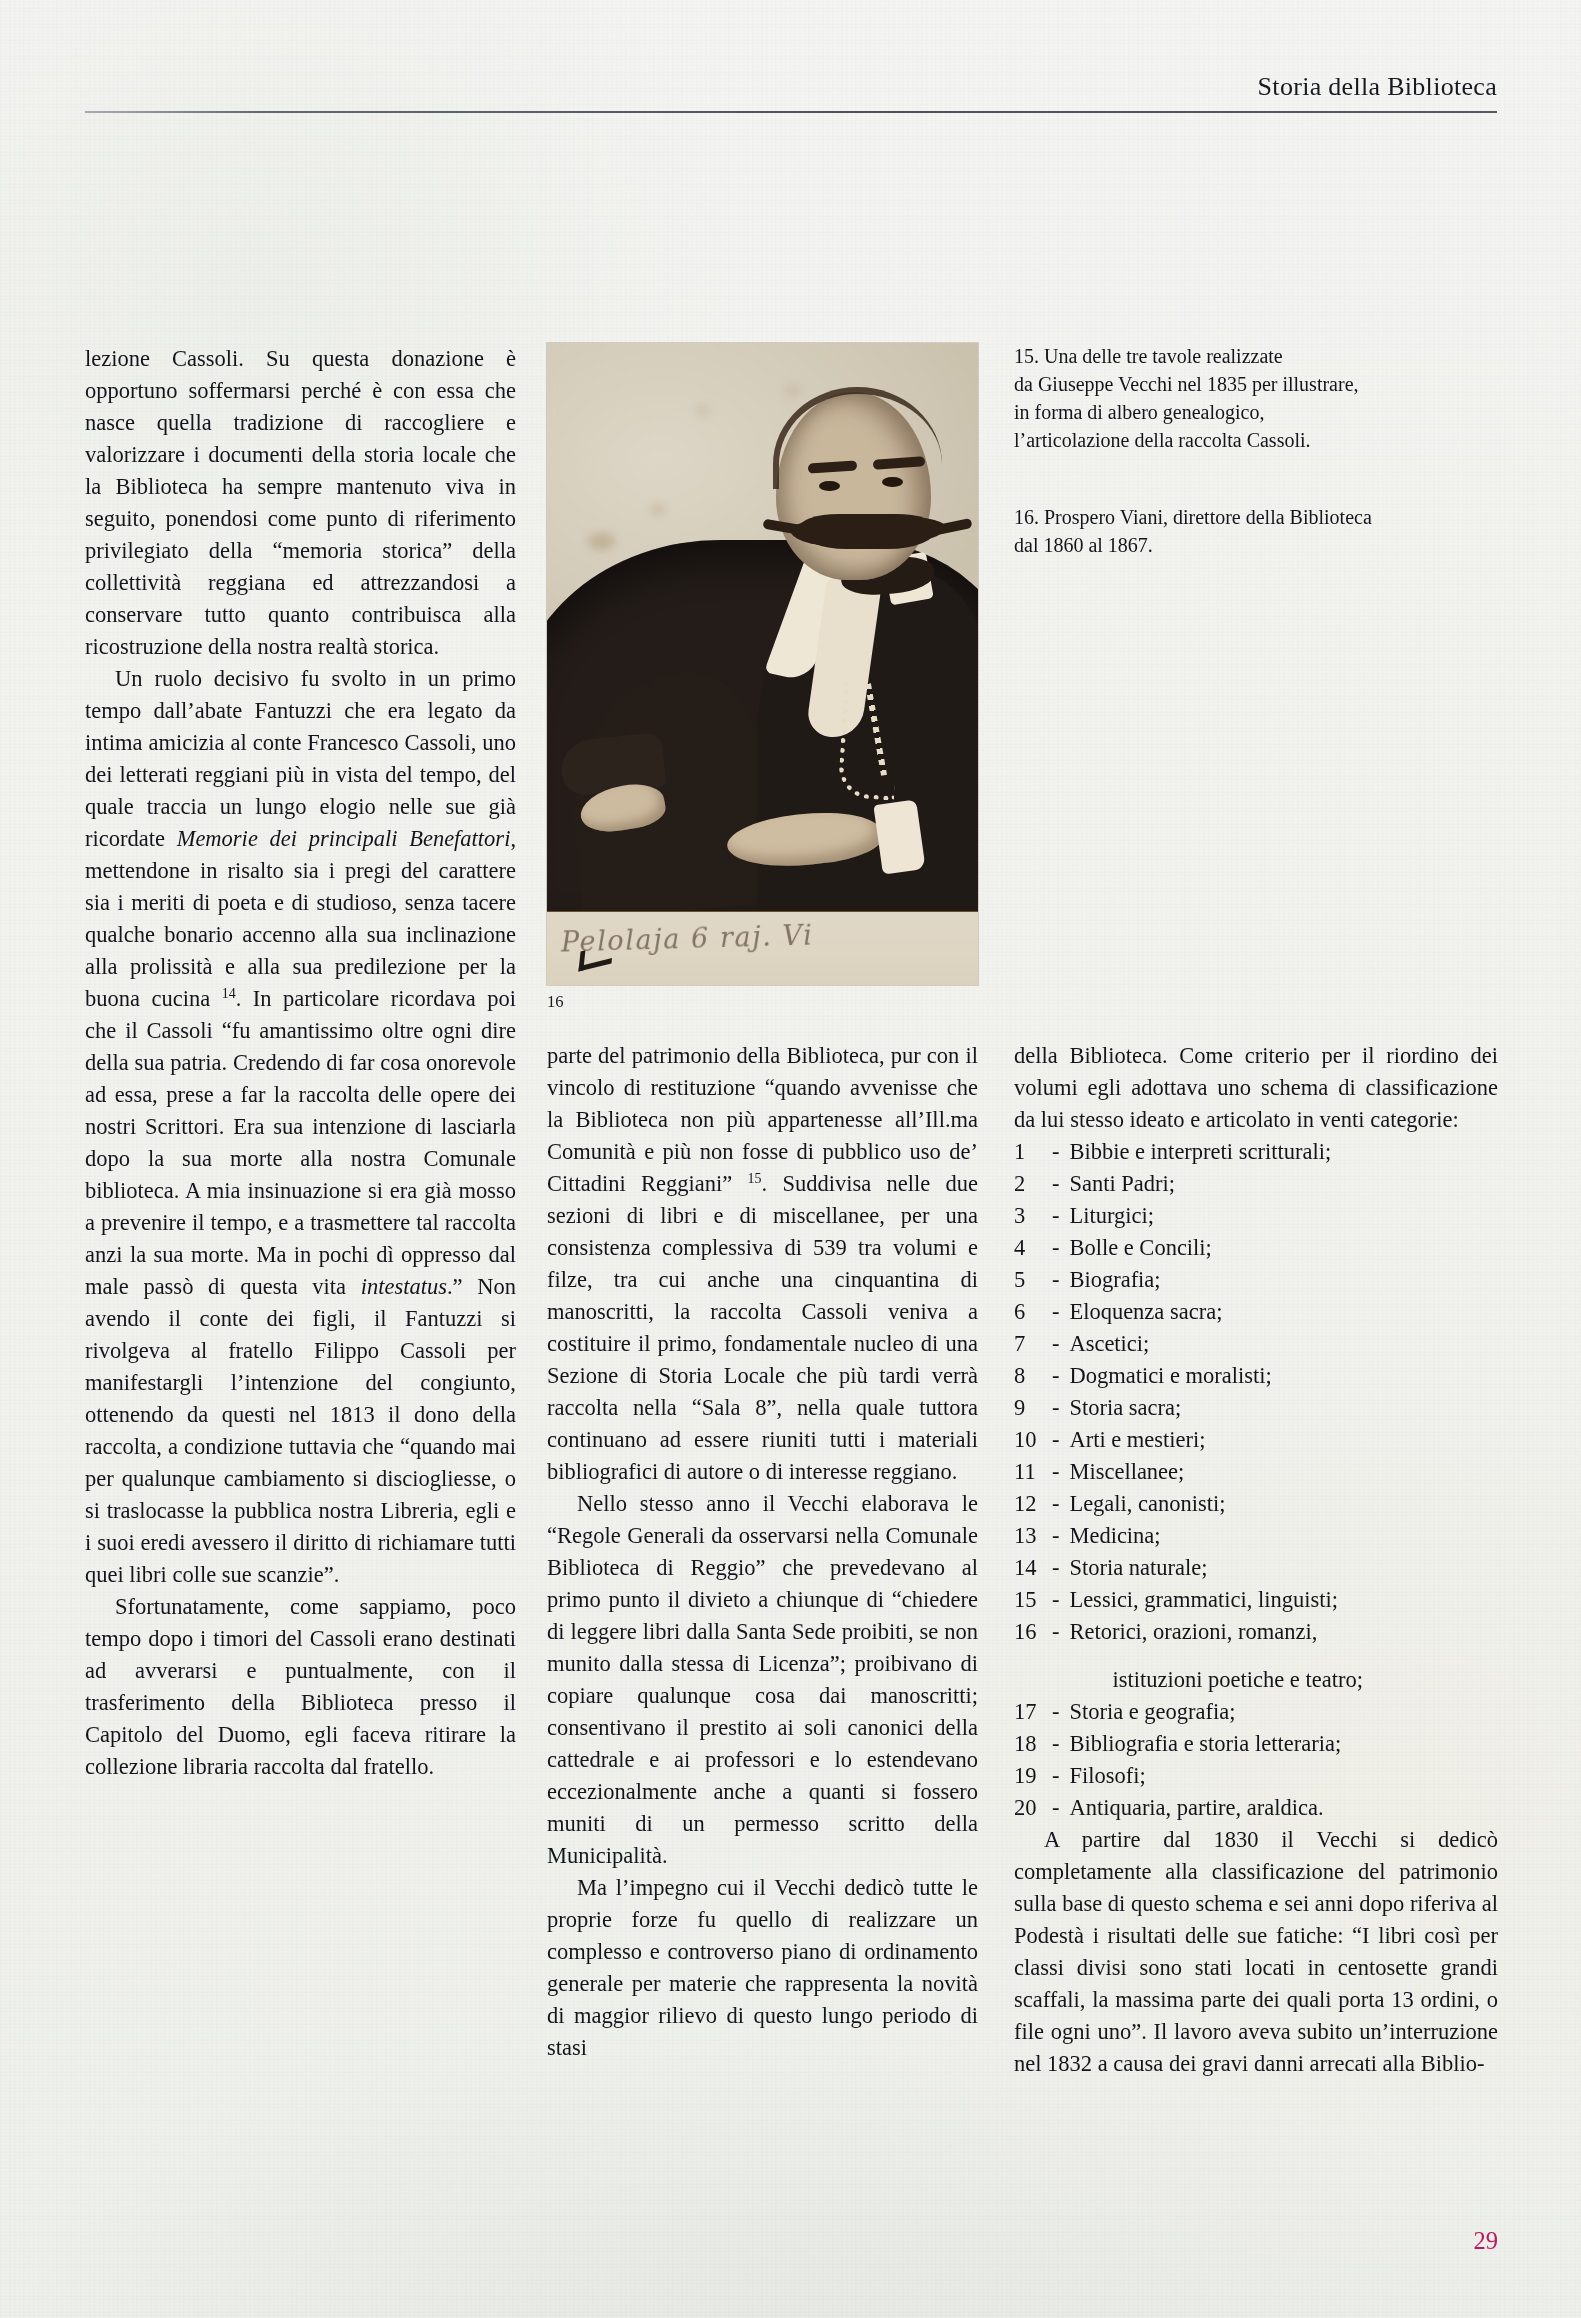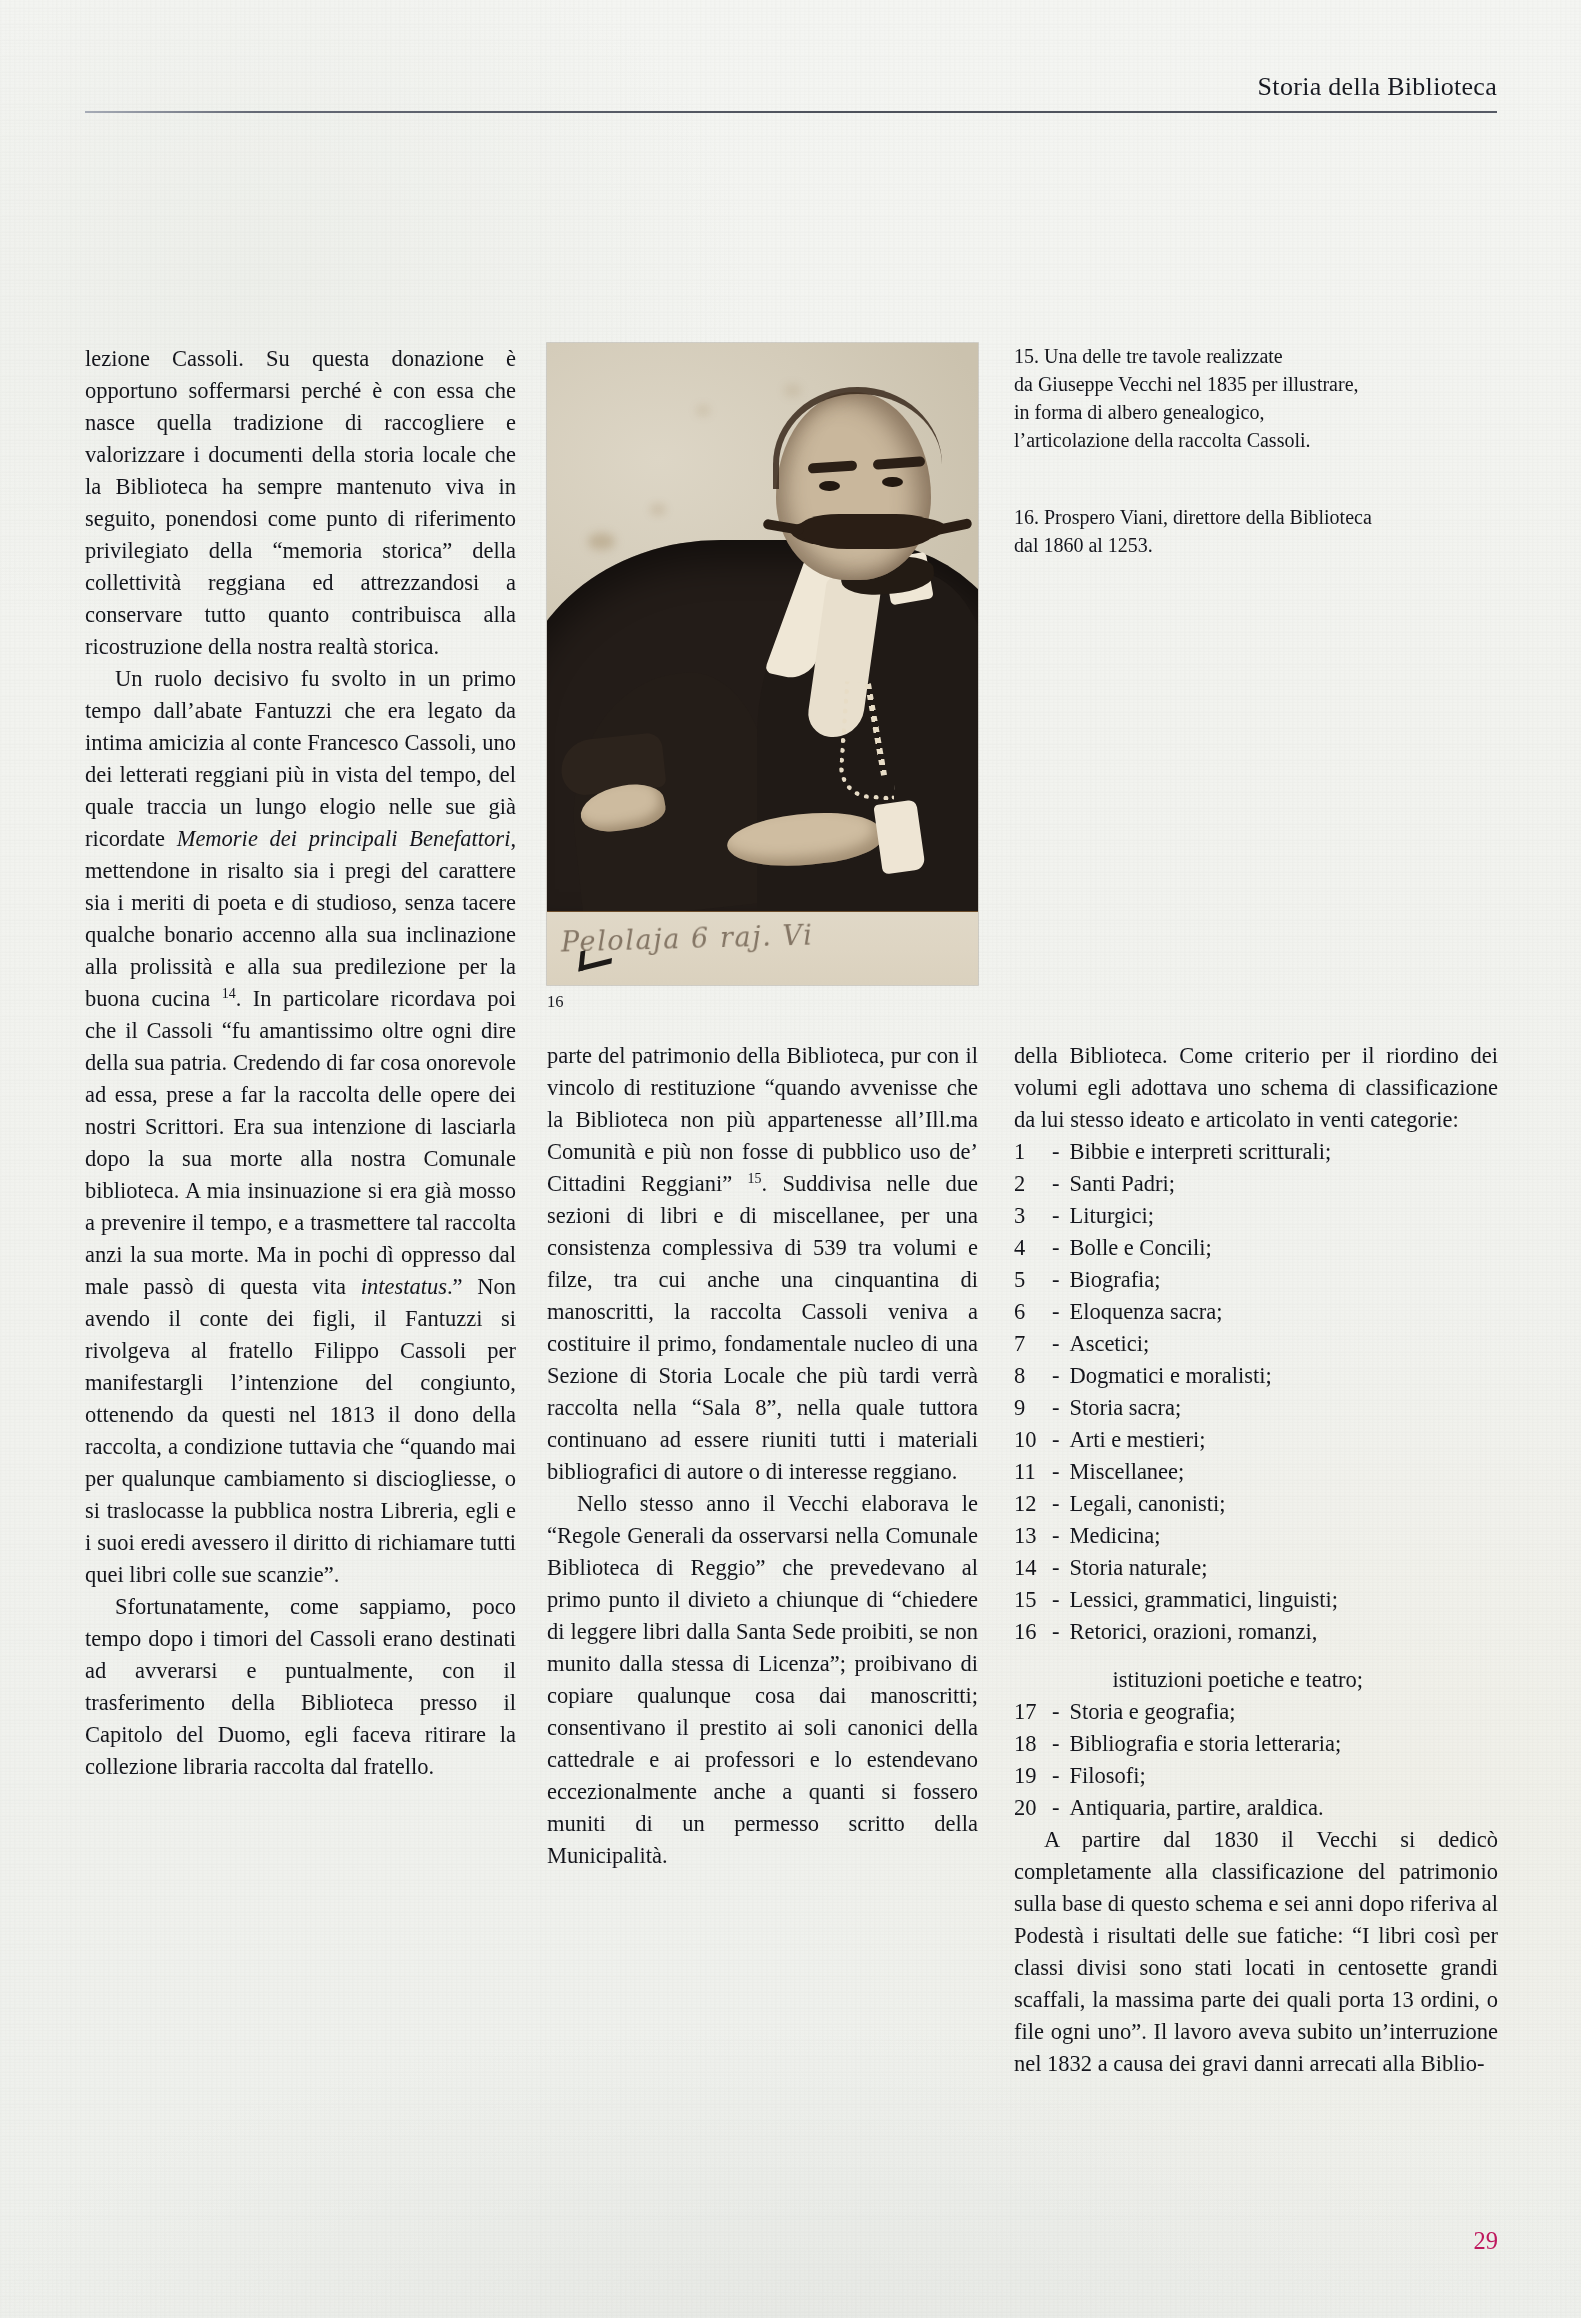--- a/index.html
+++ b/index.html
@@ -461,27 +461,28 @@
 
   <div id="captions">
       <div class="caption">
         <span class="cap-line">15. Una delle tre tavole realizzate</span>
         <span class="cap-line">da Giuseppe Vecchi nel 1835 per illustrare,</span>
         <span class="cap-line">in forma di albero genealogico,</span>
         <span class="cap-line">l’articolazione della raccolta Cassoli.</span>
       </div>
       <div class="caption">
         <span class="cap-line">16. Prospero Viani, direttore della Biblioteca</span>
-        <span class="cap-line">dal 1860 al 1253.</span>
+        <span class="cap-line">dal 1860 al 1867.</span>
       </div>
     </div>
 
   <div class="col" id="col-mid-lower">
       <p>parte del patrimonio della Biblioteca, pur con il vincolo di restituzione “quando avvenisse che la Biblioteca non più appartenesse all’Ill.ma Comunità e più non fosse di pubblico uso de’ Cittadini Reggiani” <span class="sup">15</span>. Suddivisa nelle due sezioni di libri e di miscellanee, per una consistenza complessiva di 539 tra volumi e filze, tra cui anche una cinquantina di manoscritti, la raccolta Cassoli veniva a costituire il primo, fondamentale nucleo di una Sezione di Storia Locale che più tardi verrà raccolta nella “Sala 8”, nella quale tuttora continuano ad essere riuniti tutti i materiali bibliografici di autore o di interesse reggiano.</p>
       <p class="indent">Nello stesso anno il Vecchi elaborava le “Regole Generali da osservarsi nella Comunale Biblioteca di Reggio” che prevedevano al primo punto il divieto a chiunque di “chiedere di leggere libri dalla Santa Sede proibiti, se non munito dalla stessa di Licenza”; proibivano di copiare qualunque cosa dai manoscritti; consentivano il prestito ai soli canonici della cattedrale e ai professori e lo estendevano eccezionalmente anche a quanti si fossero muniti di un permesso scritto della Municipalità.</p>
+      <p class="indent">Ma l’impegno cui il Vecchi dedicò tutte le proprie forze fu quello di realizzare un complesso e controverso piano di ordinamento generale per materie che rappresenta la novità di maggior rilievo di questo lungo periodo di stasi</p>
     </div>
 
   <div class="col" id="col-right-lower">
       <p>della Biblioteca. Come criterio per il riordino dei volumi egli adottava uno schema di classificazione da lui stesso ideato e articolato in venti categorie:</p>
       <ul id="category-list">
         <li>
           <span class="cat-num">1</span>
           <span class="cat-dash">-</span>
           <span class="cat-label">Bibbie e interpreti scritturali;</span>
         </li>

